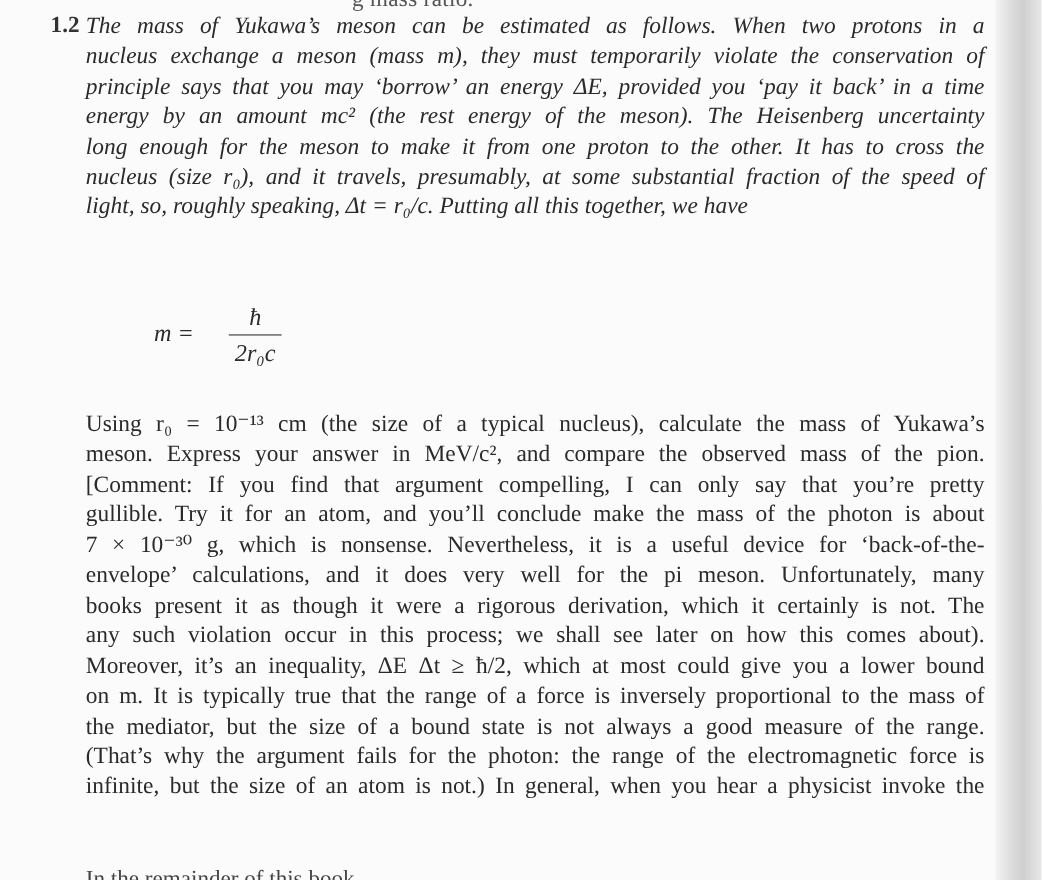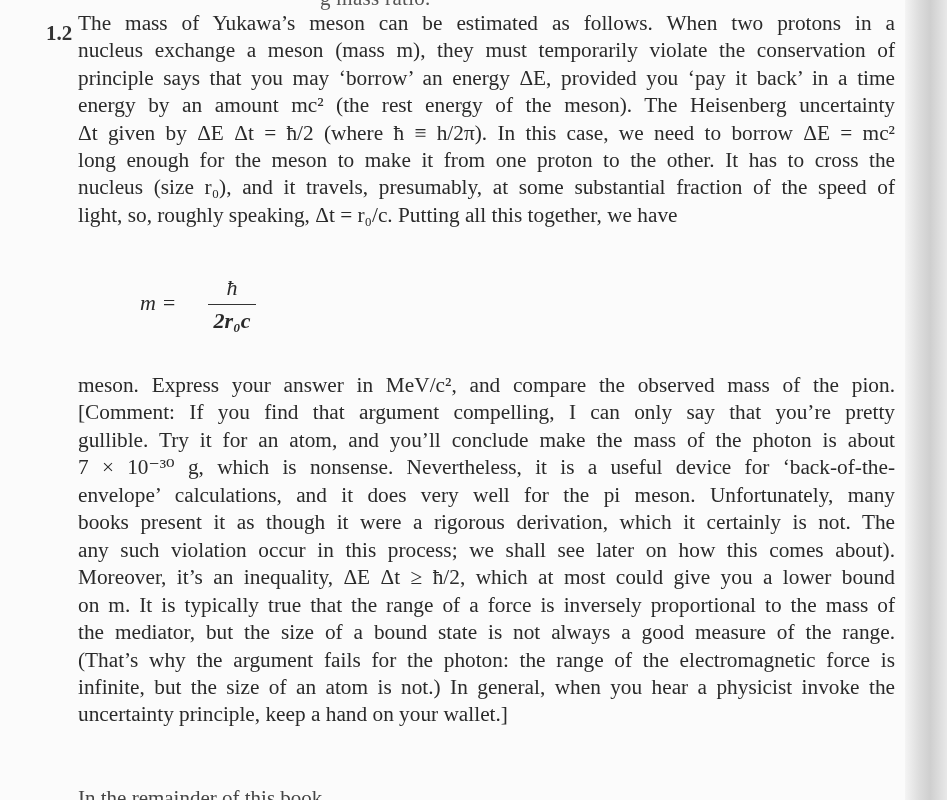--- a/index.html
+++ b/index.html
@@ -17,28 +17,28 @@
     .cutoff-top {
       position: absolute; left: 320px; top: -14px; font-size: 21px; color: #555; letter-spacing: 0.3px;
     }
     .cutoff-bottom {
       position: absolute; left: 78px; top: 786px; font-size: 21px; color: #444;
     }
     .problem {
       position: absolute; left: 46px; top: 10px; width: 850px;
     }
     .num {
-      position: absolute; left: 0; top: 11px; font-size: 21px; font-weight: bold; color: #333;
+      position: absolute; left: 0; top: 0; font-size: 21px; font-weight: bold; color: #333;
     }
     .para {
       margin-left: 32px; width: 817px;
       font-size: 21.3px; line-height: 27.4px;
       text-align: justify;
     }
-    .para .ln { display: block; white-space: nowrap; text-align: justify; text-align-last: justify; }
+    .para .ln { display: block; white-space: nowrap; text-align: justify; text-align-last: justify; font-style: italic; }
     .para .ln.last { text-align-last: left; }
     .equation {
       position: absolute; left: 140px; top: 274px; height: 70px; font-size: 22px;
     }
     .eq-lhs { position: absolute; left: 0; top: 16px; white-space: nowrap; }
     .frac { position: absolute; left: 68px; top: 0; width: 48px; text-align: center; }
     .frac .numr { display: block; height: 28px; line-height: 28px; }
     .frac .bar { display: block; height: 1px; background: #333; margin: 2px 0; }
     .frac .den { display: block; height: 28px; line-height: 28px; white-space: nowrap; }
     .para2 { position: absolute; left: 78px; top: 372px; width: 817px; font-size: 21.3px; line-height: 27.45px; }
@@ -51,47 +51,46 @@
 <div class="page">
   <div class="cutoff-top">g mass ratio.</div>
 
   <div class="problem">
     <span class="num">1.2</span>
     <div class="para">
       <span class="ln">The mass of Yukawa’s meson can be estimated as follows. When two protons in a</span>
       <span class="ln">nucleus exchange a meson (mass m), they must temporarily violate the conservation of</span>
       <span class="ln">principle says that you may ‘borrow’ an energy ΔE, provided you ‘pay it back’ in a time</span>
       <span class="ln">energy by an amount mc² (the rest energy of the meson). The Heisenberg uncertainty</span>
-      <span class="ln">Δt given by ΔE Δt = ħ/2 (where ħ ≡ h/2π). In this case, we need to borrow ΔE = mc²</span>
       <span class="ln">long enough for the meson to make it from one proton to the other. It has to cross the</span>
       <span class="ln">nucleus (size r₀), and it travels, presumably, at some substantial fraction of the speed of</span>
       <span class="ln last">light, so, roughly speaking, Δt = r₀/c. Putting all this together, we have</span>
     </div>
   </div>
 
   <div class="equation">
     <span class="eq-lhs" style="font-style:italic;">m =</span>
     <span class="frac">
       <span class="numr" style="font-style:italic;">ħ</span>
       <span class="bar"></span>
-      <span class="den" style="font-style:italic;font-weight:bold;">2r₀c</span>
+      <span class="den" style="font-style:italic;">2r₀c</span>
     </span>
   </div>
 
   <div class="para2">
+    <span class="ln">Using r₀ = 10⁻¹³ cm (the size of a typical nucleus), calculate the mass of Yukawa’s</span>
     <span class="ln">meson. Express your answer in MeV/c², and compare the observed mass of the pion.</span>
     <span class="ln">[Comment: If you find that argument compelling, I can only say that you’re pretty</span>
     <span class="ln">gullible. Try it for an atom, and you’ll conclude make the mass of the photon is about</span>
     <span class="ln">7 × 10⁻³⁰ g, which is nonsense. Nevertheless, it is a useful device for ‘back-of-the-</span>
     <span class="ln">envelope’ calculations, and it does very well for the pi meson. Unfortunately, many</span>
     <span class="ln">books present it as though it were a rigorous derivation, which it certainly is not. The</span>
     <span class="ln">any such violation occur in this process; we shall see later on how this comes about).</span>
     <span class="ln">Moreover, it’s an inequality, ΔE Δt ≥ ħ/2, which at most could give you a lower bound</span>
     <span class="ln">on m. It is typically true that the range of a force is inversely proportional to the mass of</span>
     <span class="ln">the mediator, but the size of a bound state is not always a good measure of the range.</span>
     <span class="ln">(That’s why the argument fails for the photon: the range of the electromagnetic force is</span>
     <span class="ln">infinite, but the size of an atom is not.) In general, when you hear a physicist invoke the</span>
-    <span class="ln last">uncertainty principle, keep a hand on your wallet.]</span>
   </div>
 
   <div class="cutoff-bottom">In the remainder of this book</div>
   <div class="edge-shadow"></div>
 </div>
 
 </body></html>

